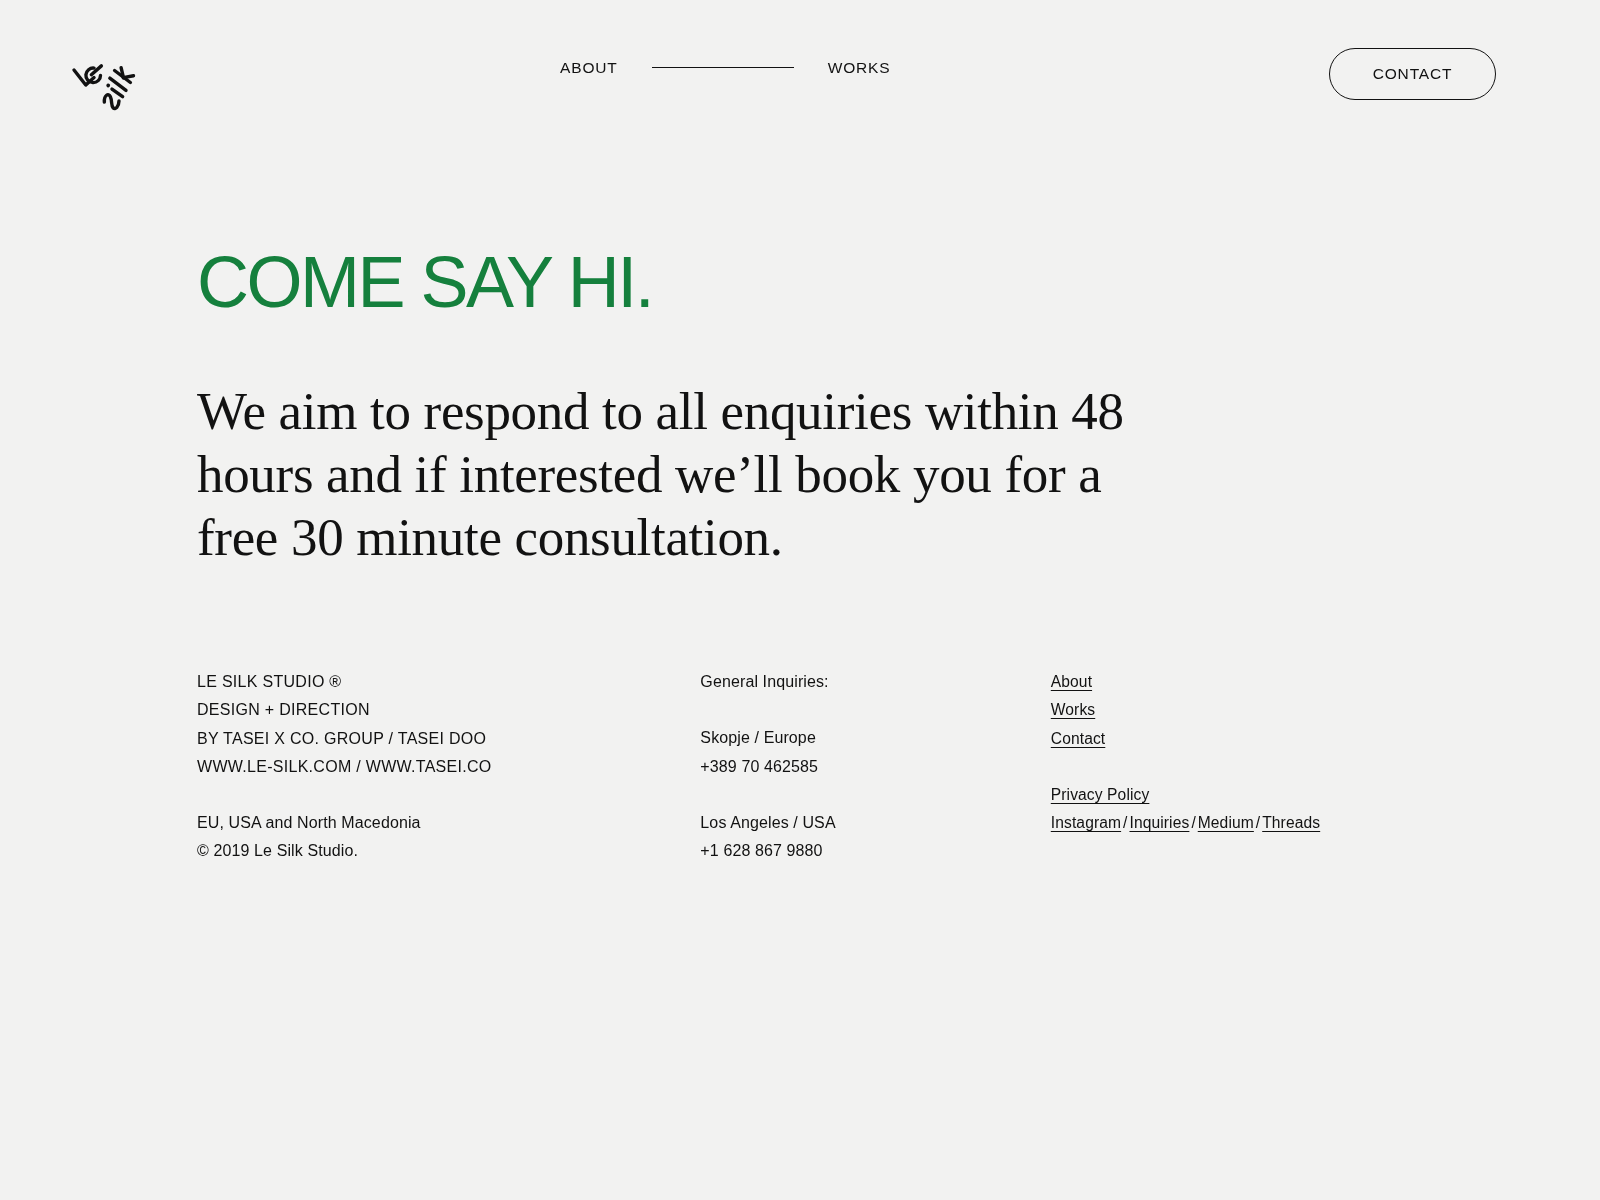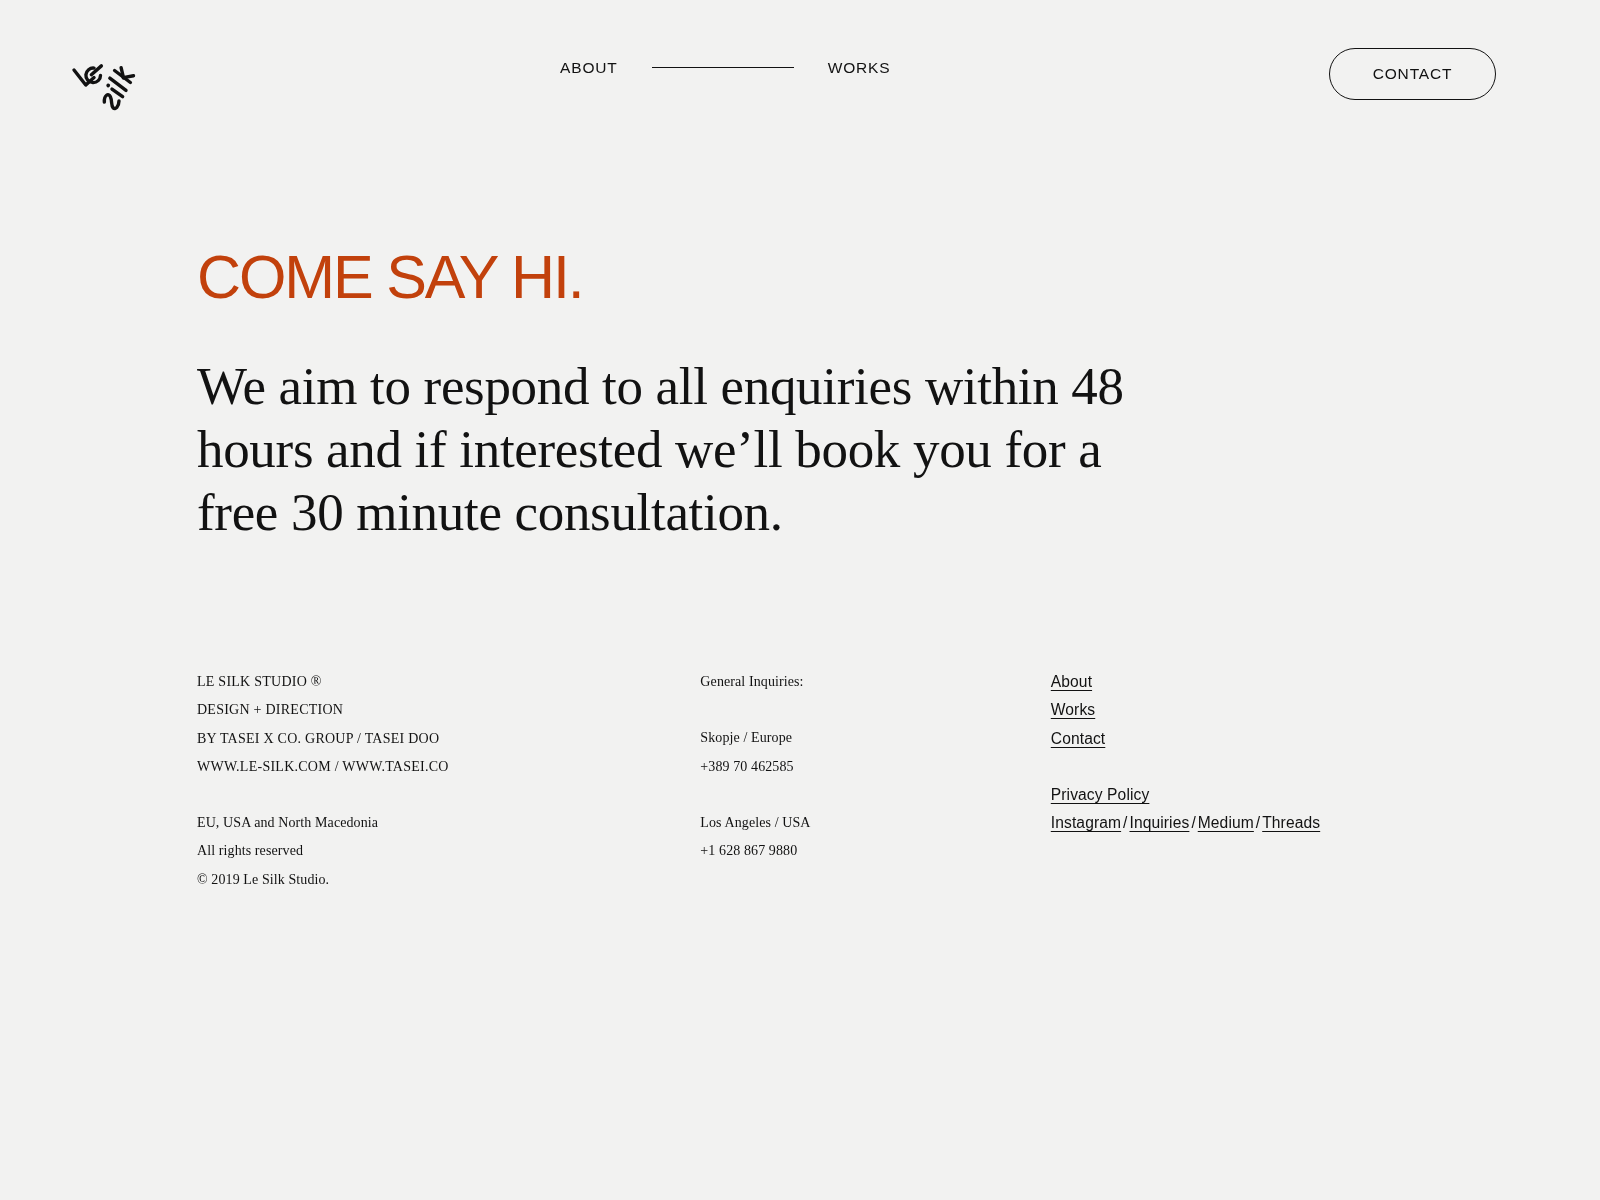--- a/index.html
+++ b/index.html
@@ -86,30 +86,30 @@
   
   .hero {
     position: absolute;
     left: 197px;
     top: 248px;
     width: 1000px;
   }
 
   .hero-title {
     font-family: "Liberation Sans", sans-serif;
-    font-size: 61px;
+    font-size: 72px;
     font-weight: 400;
     letter-spacing: -0.035em;
     line-height: 0.96;
-    color: #c2410c;
+    color: #15803d;
     white-space: nowrap;
   }
 
   .hero-sub {
-    margin-top: 48px;
+    margin-top: 63px;
     font-family: "Liberation Serif", serif;
     font-size: 53px;
     font-weight: 400;
     line-height: 1.19;
     letter-spacing: -0.006em;
     color: #121212;
     max-width: 935px;
   }
 
   
@@ -119,26 +119,25 @@
     top: 668px;
     width: 1230px;
     display: flex;
   }
 
   .col-studio { width: 498px; }
   .col-contact { width: 353px; margin-left: 9px; }
   .col-links { width: 379px; }
 
   .fline {
-    font-size: 14px;
+    font-size: 16px;
     line-height: 28.3px;
     letter-spacing: 0.007em;
     color: #121212;
     white-space: nowrap;
-    font-family: Liberation Serif, serif;
   }
   .fline.upper { letter-spacing: 0.018em; }
 
   .fgap { height: 28px; }
 
   .flink {
     font-size: 15.6px;
     line-height: 28.3px;
     letter-spacing: 0.007em;
     color: #121212;
@@ -199,21 +198,20 @@
 
 <footer class="footer">
 
   <div class="col-studio">
     <div class="fline upper">LE SILK STUDIO ®</div>
     <div class="fline upper">DESIGN + DIRECTION</div>
     <div class="fline upper">BY TASEI X CO. GROUP / TASEI DOO</div>
     <div class="fline upper">WWW.LE-SILK.COM / WWW.TASEI.CO</div>
     <div class="fgap"></div>
     <div class="fline">EU, USA and North Macedonia</div>
-    <div class="fline">All rights reserved</div>
     <div class="fline">© 2019 Le Silk Studio.</div>
   </div>
 
   <div class="col-contact">
     <div class="fline">General Inquiries:</div>
     <div class="fgap"></div>
     <div class="fline">Skopje / Europe</div>
     <div class="fline">+389 70 462585</div>
     <div class="fgap"></div>
     <div class="fline">Los Angeles / USA</div>

